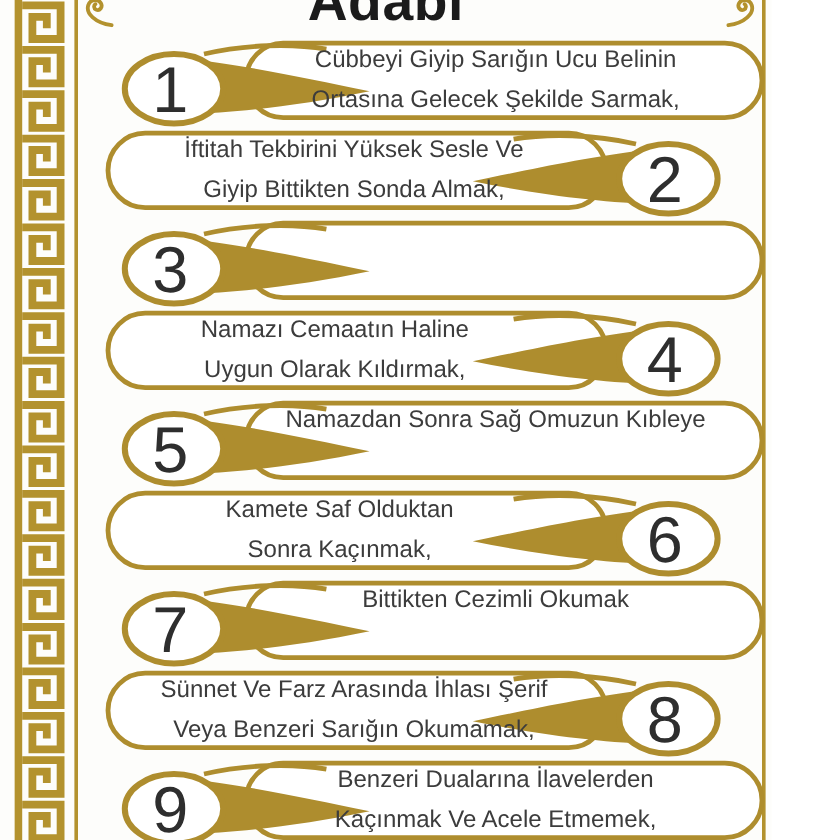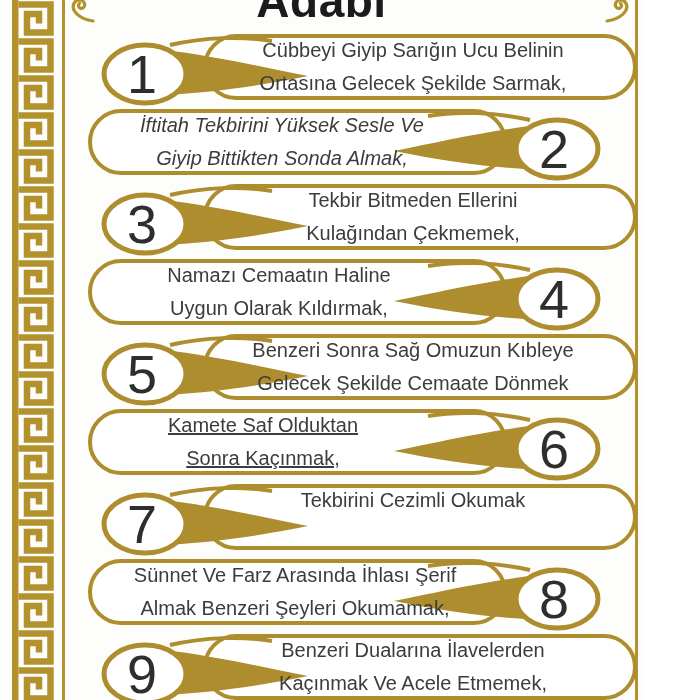--- a/index.html
+++ b/index.html
@@ -120,37 +120,33 @@
     </div>
   </div>
       <div class="row" style="top: 108px;">
     <svg class="row-svg" viewBox="0 0 700 78">
       <rect class="stadium" y="3" height="62" rx="31" ry="31" x="90" width="415"></rect>
       <path class="connector" d="M 530 12 C 495 4, 457 3, 428 8"></path>
       <path class="beak" d="M 544 16 C 482 24, 444 33, 394 43 C 452 55, 506 61, 546 62 Z"></path>
       <ellipse class="num-circle" cy="41" rx="41" ry="29" cx="557"></ellipse>
       <text class="num" y="60" text-anchor="middle" x="554">2</text>
     </svg>
-    <div class="text" style="left: 99px; width: 366px; font-style: italic;">
+    <div class="text" style="left: 112px; width: 366px;">
       <span>İftitah Tekbirini Yüksek Sesle Ve</span>
       <span>Giyip Bittikten Sonda Almak,</span>
     </div>
   </div>
       <div class="row" style="top: 183px;">
     <svg class="row-svg" viewBox="0 0 700 78">
       <rect class="stadium" y="3" height="62" rx="31" ry="31" x="205" width="430"></rect>
       <path class="connector" d="M 170 12 C 205 4, 243 3, 272 8"></path>
       <path class="beak" d="M 158 16 C 220 24, 258 33, 308 43 C 250 55, 196 61, 156 62 Z"></path>
       <ellipse class="num-circle" cy="41" rx="41" ry="29" cx="145"></ellipse>
       <text class="num" y="60" text-anchor="middle" x="142">3</text>
     </svg>
-    <div class="text" style="left: 222px; width: 382px;">
-      <span>Tekbir Bitmeden Ellerini</span>
-      <span>Kulağından Çekmemek,</span>
-    </div>
   </div>
       <div class="row" style="top: 258px;">
     <svg class="row-svg" viewBox="0 0 700 78">
       <rect class="stadium" y="3" height="62" rx="31" ry="31" x="90" width="415"></rect>
       <path class="connector" d="M 530 12 C 495 4, 457 3, 428 8"></path>
       <path class="beak" d="M 544 16 C 482 24, 444 33, 394 43 C 452 55, 506 61, 546 62 Z"></path>
       <ellipse class="num-circle" cy="41" rx="41" ry="29" cx="557"></ellipse>
       <text class="num" y="60" text-anchor="middle" x="554">4</text>
     </svg>
     <div class="text" style="left: 96px; width: 366px;">
@@ -160,61 +156,60 @@
   </div>
       <div class="row" style="top: 333px;">
     <svg class="row-svg" viewBox="0 0 700 78">
       <rect class="stadium" y="3" height="62" rx="31" ry="31" x="205" width="430"></rect>
       <path class="connector" d="M 170 12 C 205 4, 243 3, 272 8"></path>
       <path class="beak" d="M 158 16 C 220 24, 258 33, 308 43 C 250 55, 196 61, 156 62 Z"></path>
       <ellipse class="num-circle" cy="41" rx="41" ry="29" cx="145"></ellipse>
       <text class="num" y="60" text-anchor="middle" x="142">5</text>
     </svg>
     <div class="text" style="left: 222px; width: 382px;">
-      <span>Benzeri Sonra Sağ Omuzun Kıbleye</span>
-      <span>Gelecek Şekilde Cemaate Dönmek</span>
+      <span>Namazdan Sonra Sağ Omuzun Kıbleye</span>
     </div>
   </div>
       <div class="row" style="top: 408px;">
     <svg class="row-svg" viewBox="0 0 700 78">
       <rect class="stadium" y="3" height="62" rx="31" ry="31" x="90" width="415"></rect>
       <path class="connector" d="M 530 12 C 495 4, 457 3, 428 8"></path>
       <path class="beak" d="M 544 16 C 482 24, 444 33, 394 43 C 452 55, 506 61, 546 62 Z"></path>
       <ellipse class="num-circle" cy="41" rx="41" ry="29" cx="557"></ellipse>
       <text class="num" y="60" text-anchor="middle" x="554">6</text>
     </svg>
-    <div class="text" style="left: 80px; width: 366px; text-decoration: underline;">
+    <div class="text" style="left: 100px; width: 366px;">
       <span>Kamete Saf Olduktan</span>
       <span>Sonra Kaçınmak,</span>
     </div>
   </div>
       <div class="row" style="top: 483px;">
     <svg class="row-svg" viewBox="0 0 700 78">
       <rect class="stadium" y="3" height="62" rx="31" ry="31" x="205" width="430"></rect>
       <path class="connector" d="M 170 12 C 205 4, 243 3, 272 8"></path>
       <path class="beak" d="M 158 16 C 220 24, 258 33, 308 43 C 250 55, 196 61, 156 62 Z"></path>
       <ellipse class="num-circle" cy="41" rx="41" ry="29" cx="145"></ellipse>
       <text class="num" y="60" text-anchor="middle" x="142">7</text>
     </svg>
     <div class="text" style="left: 222px; width: 382px;">
-      <span>Tekbirini Cezimli Okumak</span>
+      <span>Bittikten Cezimli Okumak</span>
 
     </div>
   </div>
       <div class="row" style="top: 558px;">
     <svg class="row-svg" viewBox="0 0 700 78">
       <rect class="stadium" y="3" height="62" rx="31" ry="31" x="90" width="415"></rect>
       <path class="connector" d="M 530 12 C 495 4, 457 3, 428 8"></path>
       <path class="beak" d="M 544 16 C 482 24, 444 33, 394 43 C 452 55, 506 61, 546 62 Z"></path>
       <ellipse class="num-circle" cy="41" rx="41" ry="29" cx="557"></ellipse>
       <text class="num" y="60" text-anchor="middle" x="554">8</text>
     </svg>
     <div class="text" style="left: 112px; width: 366px;">
       <span>Sünnet Ve Farz Arasında İhlası Şerif</span>
-      <span>Almak Benzeri Şeyleri Okumamak,</span>
+      <span>Veya Benzeri Sarığın Okumamak,</span>
     </div>
   </div>
       <div class="row" style="top: 633px;">
     <svg class="row-svg" viewBox="0 0 700 78">
       <rect class="stadium" y="3" height="62" rx="31" ry="31" x="205" width="430"></rect>
       <path class="connector" d="M 170 12 C 205 4, 243 3, 272 8"></path>
       <path class="beak" d="M 158 16 C 220 24, 258 33, 308 43 C 250 55, 196 61, 156 62 Z"></path>
       <ellipse class="num-circle" cy="41" rx="41" ry="29" cx="145"></ellipse>
       <text class="num" y="60" text-anchor="middle" x="142">9</text>
     </svg>

